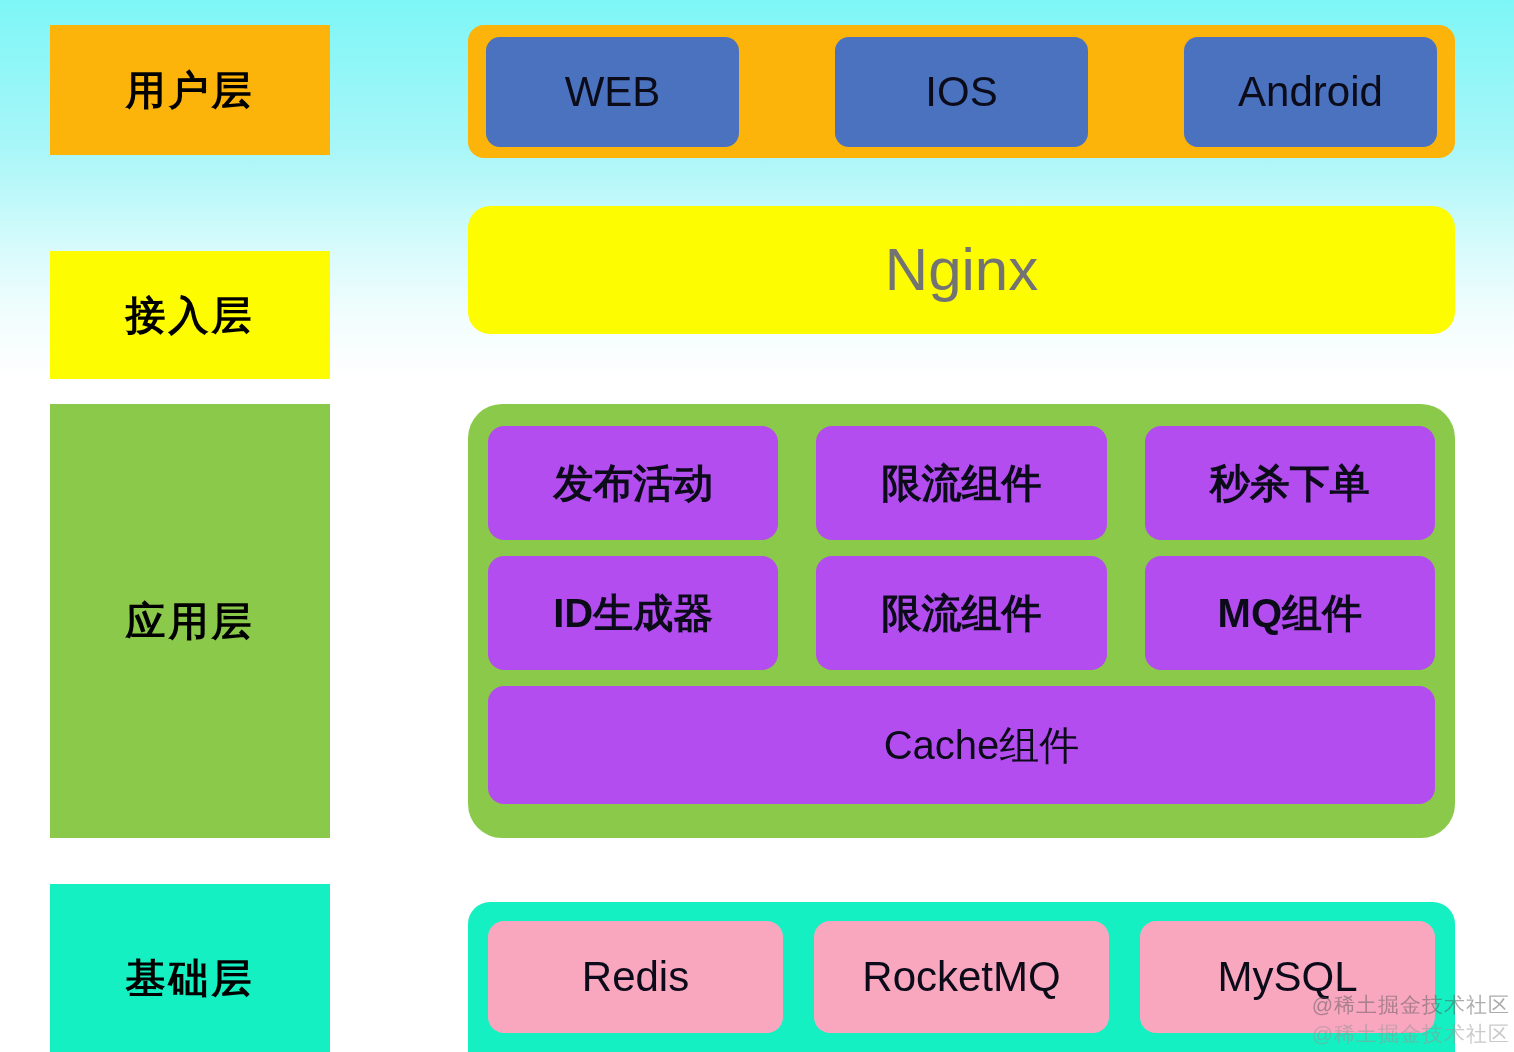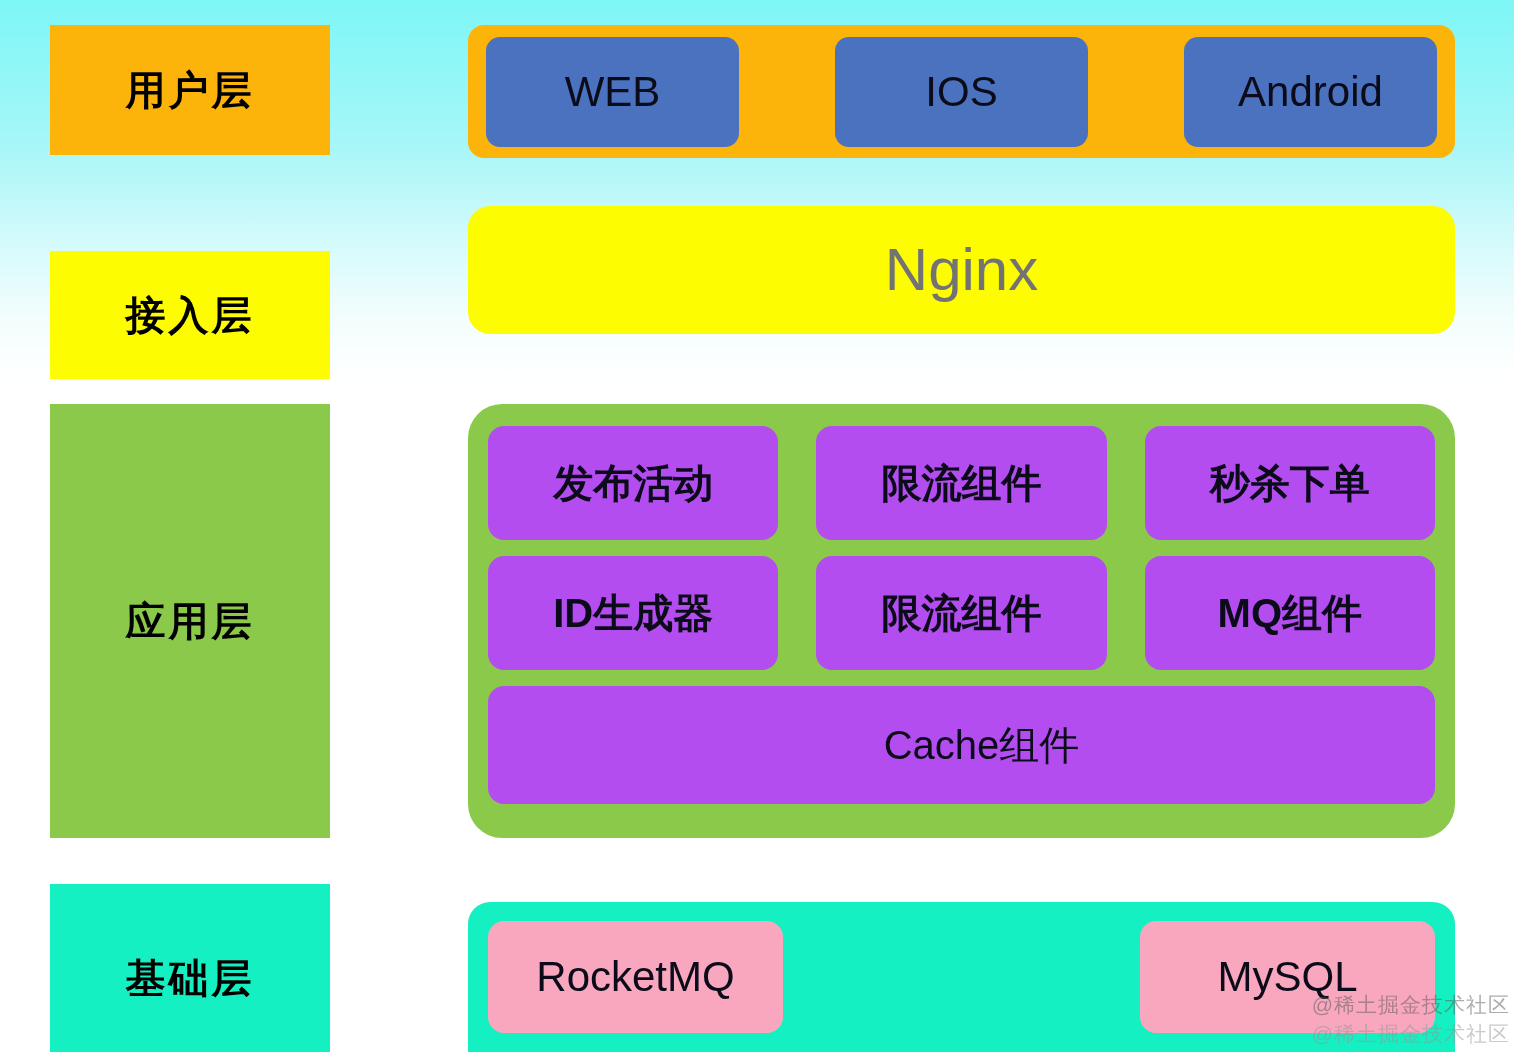--- a/index.html
+++ b/index.html
@@ -190,20 +190,21 @@
     </div>
 
     <div class="app-row">
       <div class="box service wide">Cache组件</div>
     </div>
   </div>
 
   <div class="layer-label infra">基础层</div>
 
   <div class="container infra">
+    <div class="box infra-item">Redis</div>
     <div class="box infra-item">RocketMQ</div>
     <div class="box infra-item">MySQL</div>
   </div>
 
   <div class="watermark one">@稀土掘金技术社区</div>
   <div class="watermark two">@稀土掘金技术社区</div>
 
 </div>
 
 </body></html>

